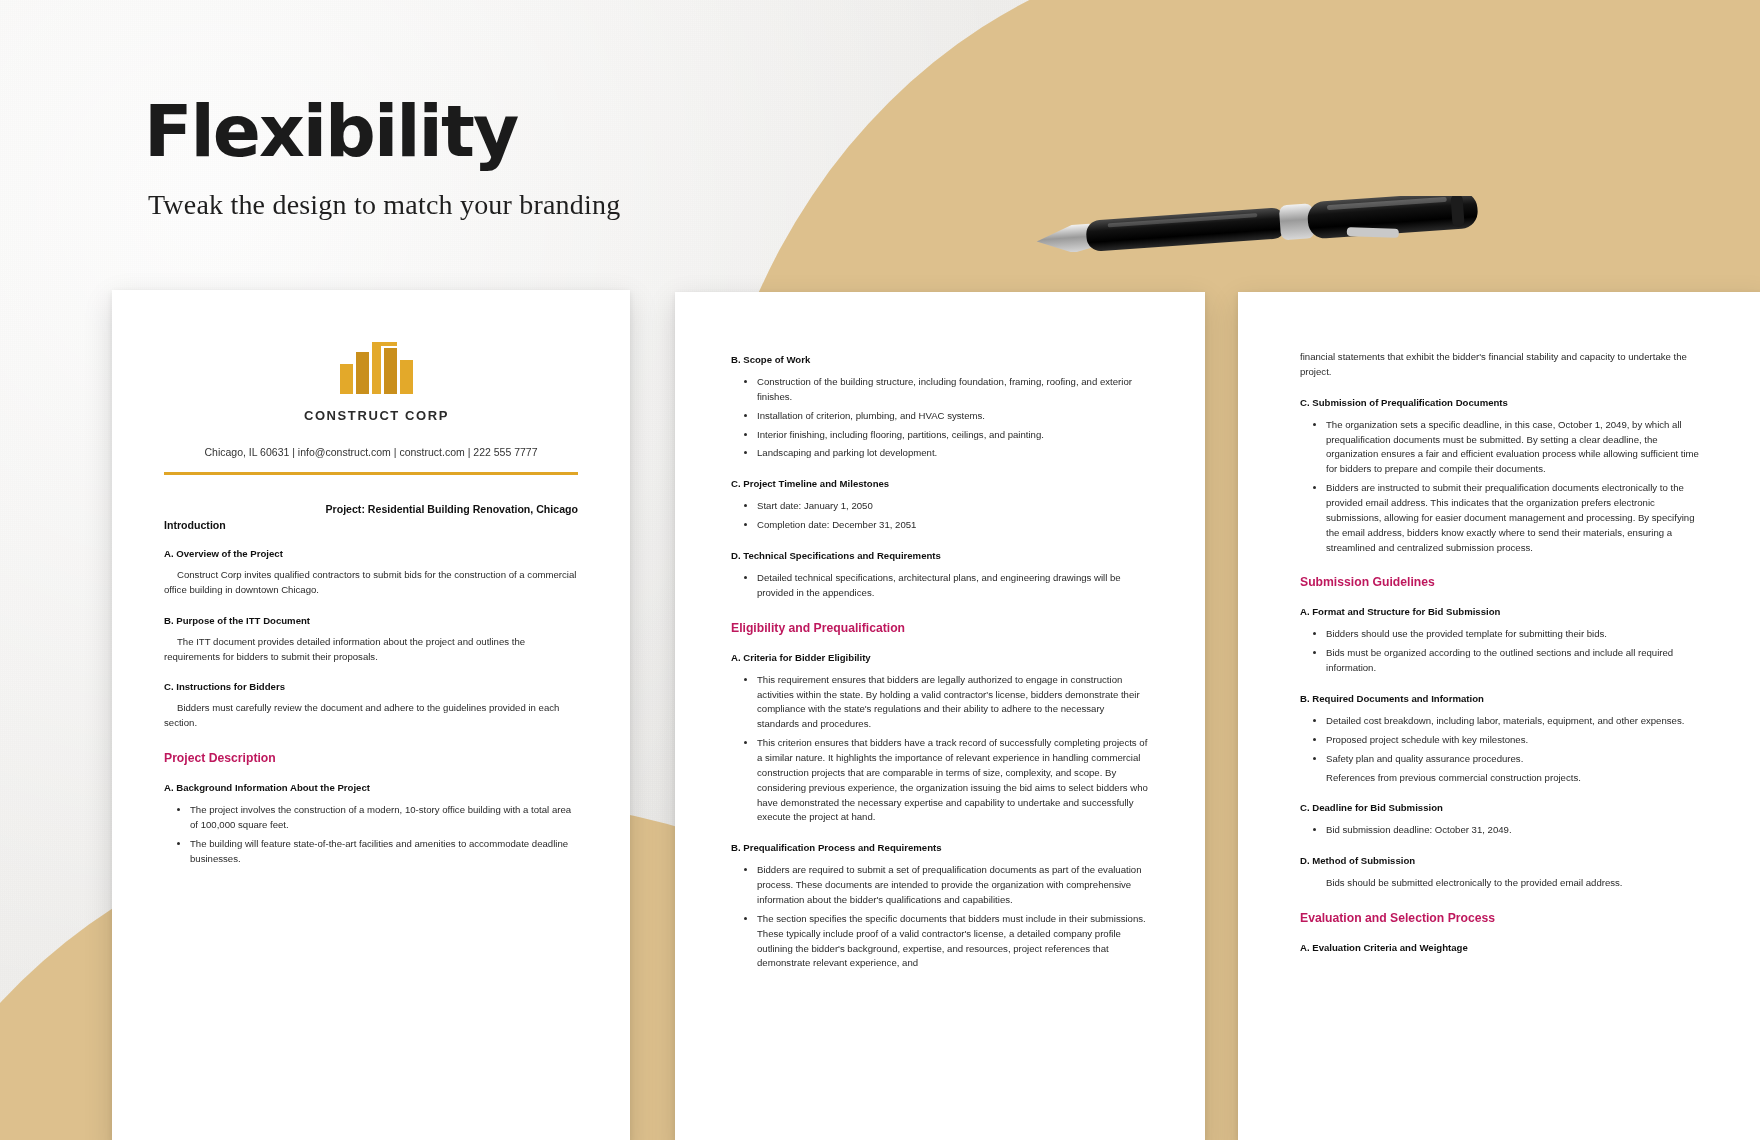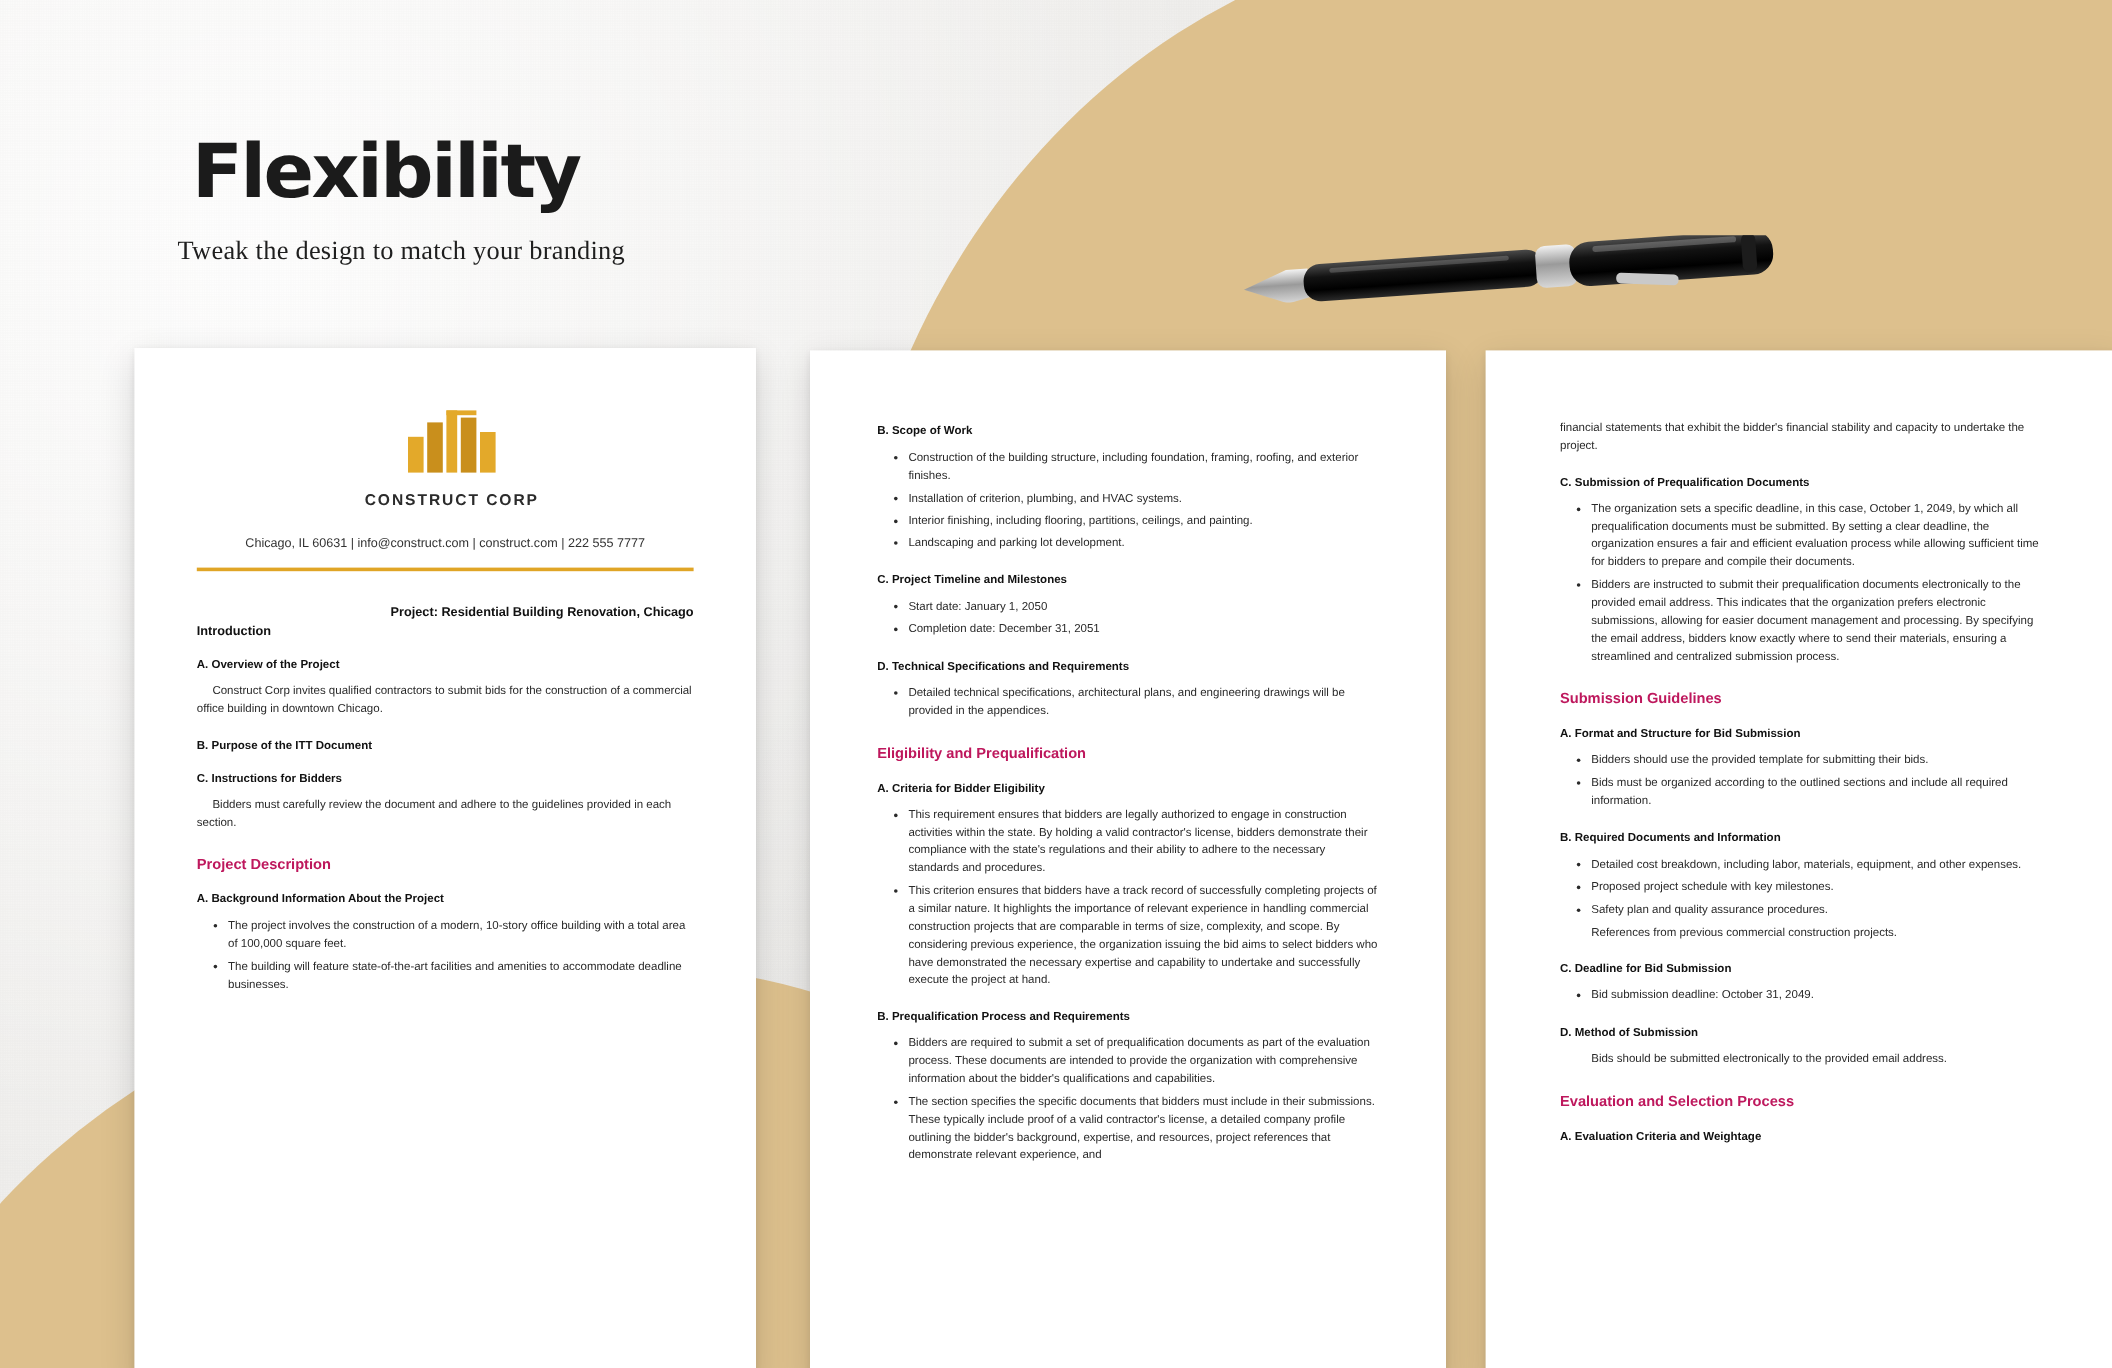--- a/index.html
+++ b/index.html
@@ -51,31 +51,31 @@
   }
 
   
   #headline-block {
     position: absolute;
     left: 144px;
     top: 96px;
     z-index: 6;
   }
   #headline {
-    font-size: 62px;
+    font-size: 71px;
     line-height: 1.0;
     font-weight: bold;
     letter-spacing: -2px;
     color: #1b1b1b;
-    margin: 16px;
+    margin: 0;
     font-family: "DejaVu Sans", sans-serif;
   }
   #subhead {
     margin: 22px 0 0 4px;
-    font-size: 22px;
+    font-size: 28px;
     color: #1f1f1f;
     font-family: "Liberation Serif", serif;
     letter-spacing: .2px;
   }
 
   
   #pen {
     position: absolute;
     left: 1028px;
     top: 196px;
@@ -240,20 +240,21 @@
 
 
     <div class="body-col">
       <div class="p-project">Project: Residential Building Renovation, Chicago</div>
       <div class="h-plain">Introduction</div>
 
       <div class="h-sub">A. Overview of the Project</div>
       <div class="para">Construct Corp invites qualified contractors to submit bids for the construction of a commercial office building in downtown Chicago.</div>
 
       <div class="h-sub">B. Purpose of the ITT Document</div>
+      <div class="para">The ITT document provides detailed information about the project and outlines the requirements for bidders to submit their proposals.</div>
 
       <div class="h-sub">C. Instructions for Bidders</div>
       <div class="para">Bidders must carefully review the document and adhere to the guidelines provided in each section.</div>
 
       <div class="h-section">Project Description</div>
       <div class="h-sub">A. Background Information About the Project</div>
       <ul class="bl">
         <li>The project involves the construction of a modern, 10-story office building with a total area of 100,000 square feet.</li>
         <li>The building will feature state-of-the-art facilities and amenities to accommodate deadline businesses.</li>
       </ul>

